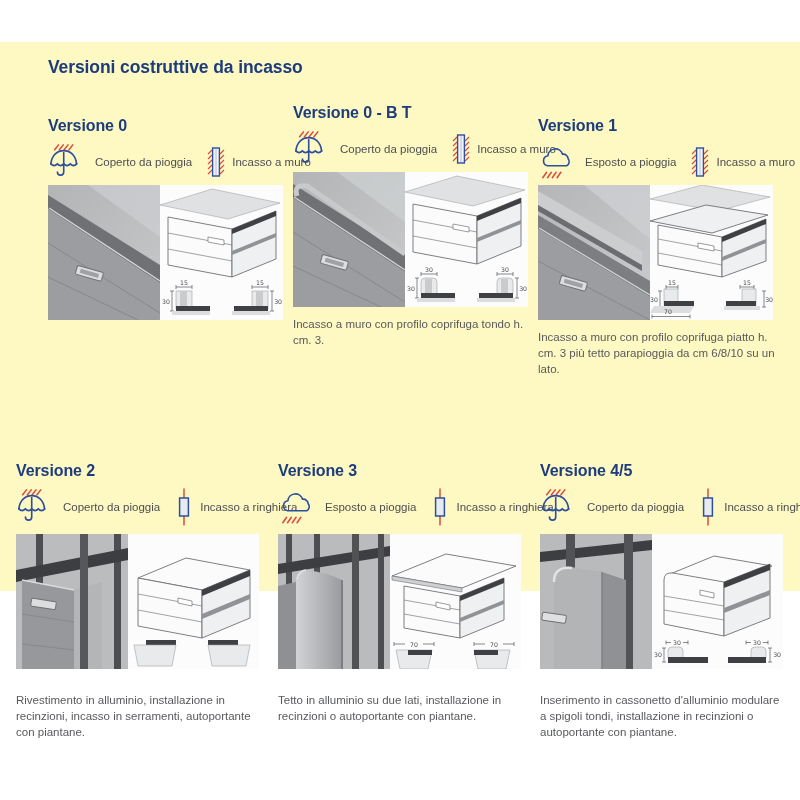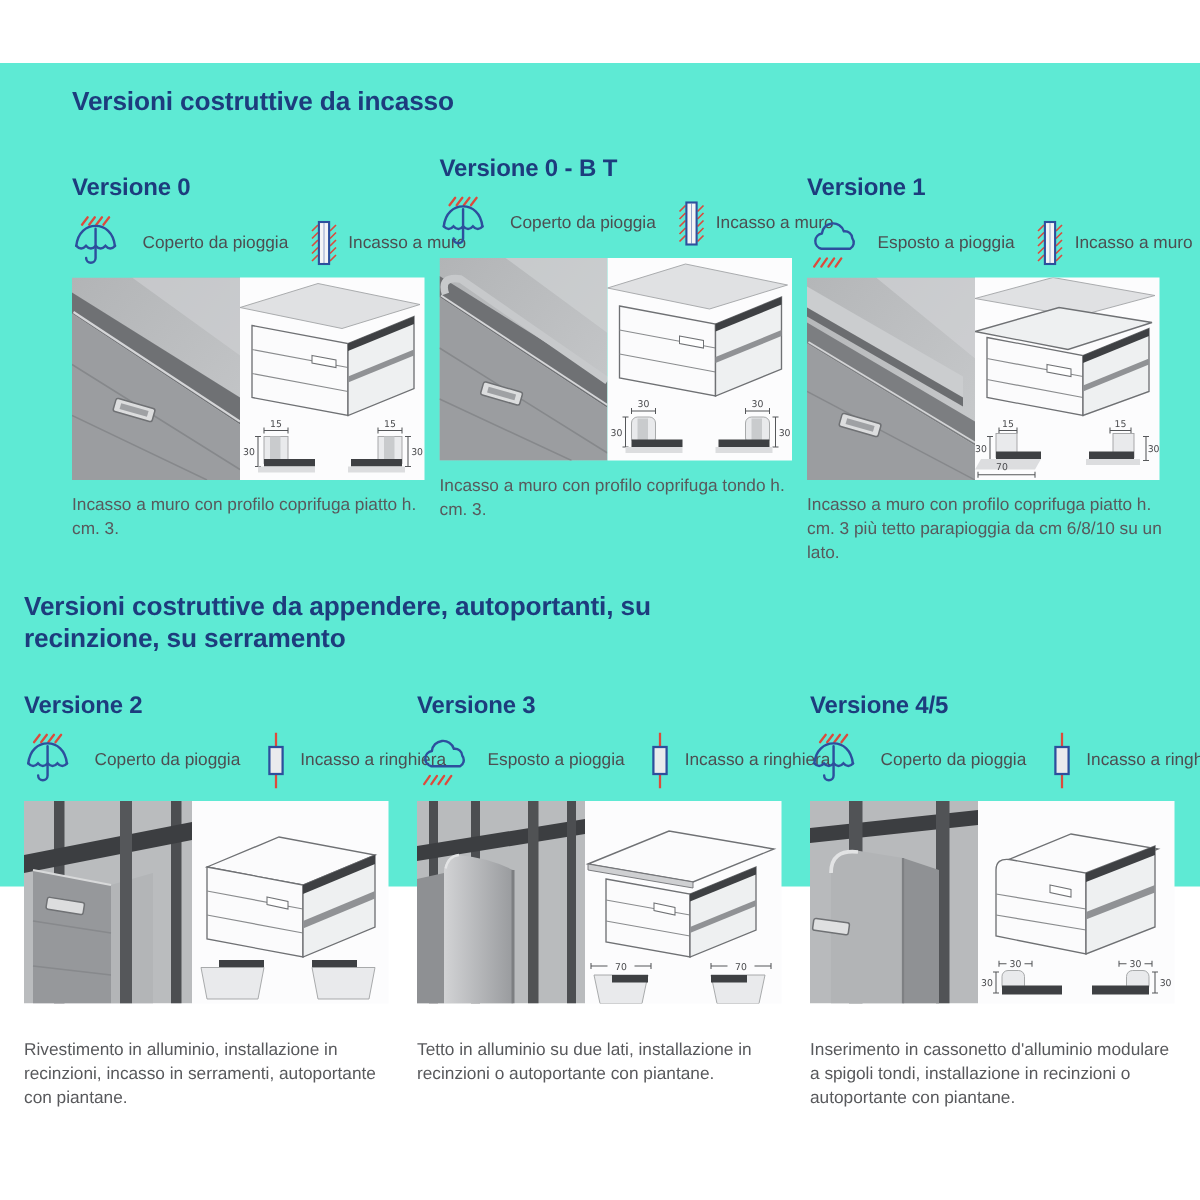--- a/index.html
+++ b/index.html
@@ -1,20 +1,20 @@
 <!DOCTYPE html>
 <html><head>
 <meta charset="utf-8">
 <style>
   html,body{margin:0;padding:0;}
   body{
     width:800px;height:800px;background:#ffffff;position:relative;
     font-family:"Liberation Sans", sans-serif;overflow:hidden;
   }
-  .content{position:absolute;left:0;top:42px;width:800px;height:549px;background:#5eead4;}
+  .content{position:absolute;left:0;top:42px;width:800px;height:549px;background:#fef9c3;}
   .section-title{
     position:absolute;color:#1d3c7d;font-weight:bold;font-size:17.5px;
     line-height:1.2;letter-spacing:-0.1px;
   }
   #s1-title{left:48px;top:15px;}
   #s2-title{left:16px;top:352px;width:445px;}
   .col{position:absolute;width:240px;height:300px;}
   .r1c1{left:48px;top:75px;padding-left:41px;}  .r1c2{left:293px;top:62px;}  .r1c3{left:538px;top:75px;}
   .r2c1{left:16px;top:420px;} .r2c2{left:278px;top:420px;} .r2c3{left:540px;top:420px;}
   .ver-heading{position:absolute;left:0;top:0;color:#1d3c7d;font-weight:bold;font-size:16px;letter-spacing:-0.1px;}
@@ -141,21 +141,20 @@
           <text class="dtx" x="34" y="5.5" text-anchor="middle">15</text>
           <path class="dm" d="M46 12 L46 32 M44 12 L48 12 M44 32 L48 32"></path>
           <text class="dtx" x="56" y="24.5" text-anchor="end">30</text>
           <rect class="det" x="26" y="12" width="16" height="18"></rect>
           <rect x="30" y="12" width="7" height="18" fill="#c9cbcd"></rect>
           <rect class="dk" x="8" y="27" width="34" height="5"></rect>
           <rect class="flo" x="6" y="32" width="38" height="4"></rect>
         </g>
       </svg>
     </div>
-    <div class="caption">Incasso a muro con profilo coprifuga piatto h. cm. 3.</div>
   </div>
 
   <div class="col row1 r1c2">
     <div class="ver-heading">Versione 0 - B T</div>
     <div class="icon-row">
       <svg class="wicon">
           <use href="#ic-umbrella"></use>
         </svg>
       <span class="icn-label">Coperto da pioggia</span>
       <svg class="micon">
@@ -276,21 +275,20 @@
           <text class="dtx" x="53" y="22.5" text-anchor="end">30</text>
           <rect class="det" x="22" y="10" width="14" height="16"></rect>
           <rect class="dk" x="6" y="22" width="30" height="5"></rect>
           <rect class="flo" x="4" y="27" width="36" height="4"></rect>
         </g>
       </svg>
     </div>
     <div class="caption">Incasso a muro con profilo coprifuga piatto h. cm. 3 più tetto parapioggia da cm 6/8/10 su un lato.</div>
   </div>
 
-  <div class="section-title" id="s2-title">Versioni costruttive da appendere, autoportanti, su recinzione, su serramento</div>
 
   <div class="col row2 r2c1">
     <div class="ver-heading">Versione 2</div>
     <div class="icon-row">
       <svg class="wicon">
           <use href="#ic-umbrella"></use>
         </svg>
       <span class="icn-label">Coperto da pioggia</span>
       <svg class="micon">
           <use href="#ic-railing"></use>

